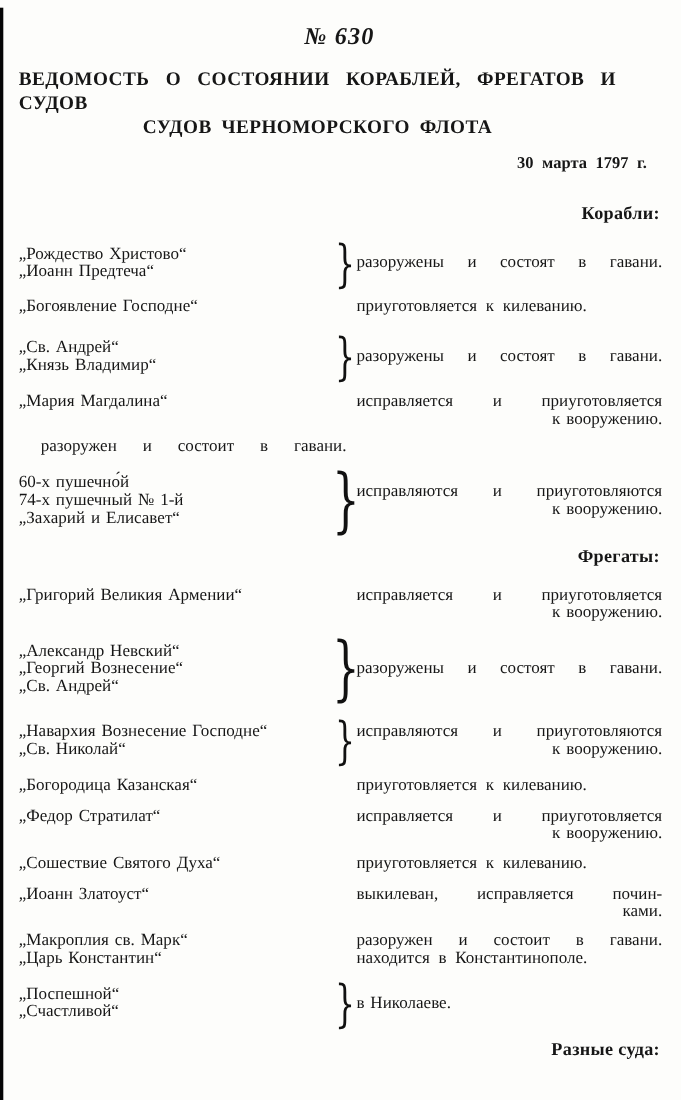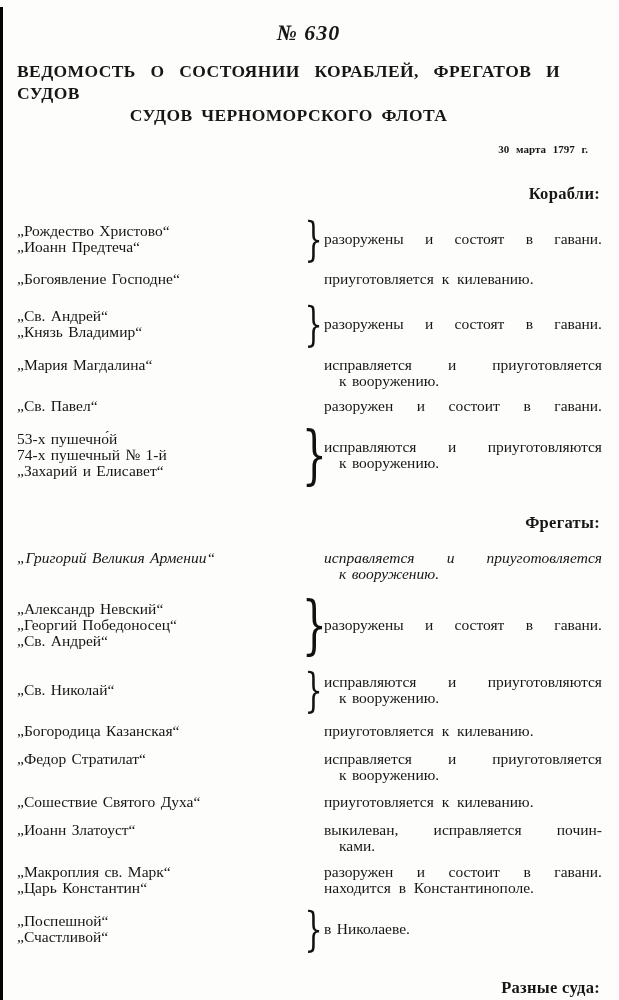--- a/index.html
+++ b/index.html
@@ -24,50 +24,50 @@
   .title{
     width:543px;margin-top:16px;
     font-weight:bold;font-size:17.5px;line-height:22px;
     letter-spacing:0.4px;
   }
   .title .l1{text-align:justify;text-align-last:justify;}
   .title .l2{text-align:center;word-spacing:4px;}
   .doc-date{
     width:583px;margin-top:13px;
     text-align:right;padding-right:12px;box-sizing:border-box;
-    font-size:11px;line-height:20px;font-weight:bold;word-spacing:4px;
+    font-size:15px;line-height:20px;font-weight:bold;word-spacing:4px;
   }
   .section-heading{
     width:583px;margin-top:26px;
     text-align:right;
     font-weight:bold;font-size:16.5px;line-height:18px;
     letter-spacing:0.3px;
   }
-  .sh2{margin-top:27px;}
+  .sh2{margin-top:10px;}
   .entry{display:flex;width:601px;}
   .entry.center{align-items:center;}
   .entry.top{align-items:flex-start;}
   .ships{width:287px;flex:0 0 287px;}
   .brace-col{width:20px;flex:0 0 20px;display:flex;align-items:center;justify-content:center;}
   .status{width:278px;flex:0 0 278px;}
   .line{font-size:15.5px;line-height:16px;word-spacing:1.5px;}
   .line.stretch{text-align:justify;text-align-last:justify;}
   .line.spread{word-spacing:4px;}
-  .line.cont{padding-left:15px;}
+  .line.cont{padding-left:15px;text-align:right;}
   .brace{
     font-family:"DejaVu Serif", serif;
     font-weight:normal;
     transform:scaleX(0.62);
     color:#111;
   }
   .brace.b2{font-size:46px;line-height:46px;}
   .brace.b3{font-size:64px;line-height:64px;}
   
   .mt13{margin-top:13px;} .mt9{margin-top:9px;} .mt14{margin-top:14px;}
-  .mt10{margin-top:10px;} .mt8{margin-top:9px;} .mt18{margin-top:18px;font-style:italic;}
+  .mt10{margin-top:10px;} .mt8{margin-top:9px;} .mt18{margin-top:18px;}
   .mt11{margin-top:11px;} .mt12{margin-top:12px;}
 </style>
 </head>
 <body>
 
 <div class="scan-edge"></div>
 
 <div class="page">
 
   <div class="doc-number">№ 630</div>
@@ -122,32 +122,29 @@
       <div class="line">„Мария Магдалина“</div>
     </div>
     <div class="brace-col"></div>
     <div class="status">
       <div class="line stretch">исправляется и приуготовляется</div>
       <div class="line cont">к вооружению.</div>
     </div>
   </div>
 
   <div class="entry top mt8">
-    <div class="ships">
-      <div class="line">„Св. Павел“</div>
-    </div>
     <div class="brace-col"></div>
     <div class="status">
       <div class="line stretch">разоружен и состоит в гавани.</div>
     </div>
   </div>
 
   <div class="entry center mt9">
     <div class="ships">
-      <div class="line">53-х пушечно́й</div>
+      <div class="line">60-х пушечно́й</div>
       <div class="line">74-х пушечный № 1-й</div>
       <div class="line">„Захарий и Елисавет“</div>
     </div>
     <div class="brace-col">
         <span class="brace b3">}</span>
       </div>
     <div class="status">
       <div class="line stretch">исправляются и приуготовляются</div>
       <div class="line cont">к вооружению.</div>
     </div>
@@ -162,33 +159,34 @@
     <div class="brace-col"></div>
     <div class="status">
       <div class="line stretch">исправляется и приуготовляется</div>
       <div class="line cont">к вооружению.</div>
     </div>
   </div>
 
   <div class="entry center mt11">
     <div class="ships">
       <div class="line">„Александр Невский“</div>
-      <div class="line">„Георгий Победоносец“</div>
+      <div class="line">„Георгий Вознесение“</div>
       <div class="line">„Св. Андрей“</div>
     </div>
     <div class="brace-col">
         <span class="brace b3">}</span>
       </div>
     <div class="status">
       <div class="line stretch">разоружены и состоят в гавани.</div>
     </div>
   </div>
 
   <div class="entry center mt10">
     <div class="ships">
+      <div class="line">„Навархия Вознесение Господне“</div>
       <div class="line">„Св. Николай“</div>
     </div>
     <div class="brace-col">
         <span class="brace b2">}</span>
       </div>
     <div class="status">
       <div class="line stretch">исправляются и приуготовляются</div>
       <div class="line cont">к вооружению.</div>
     </div>
   </div>

